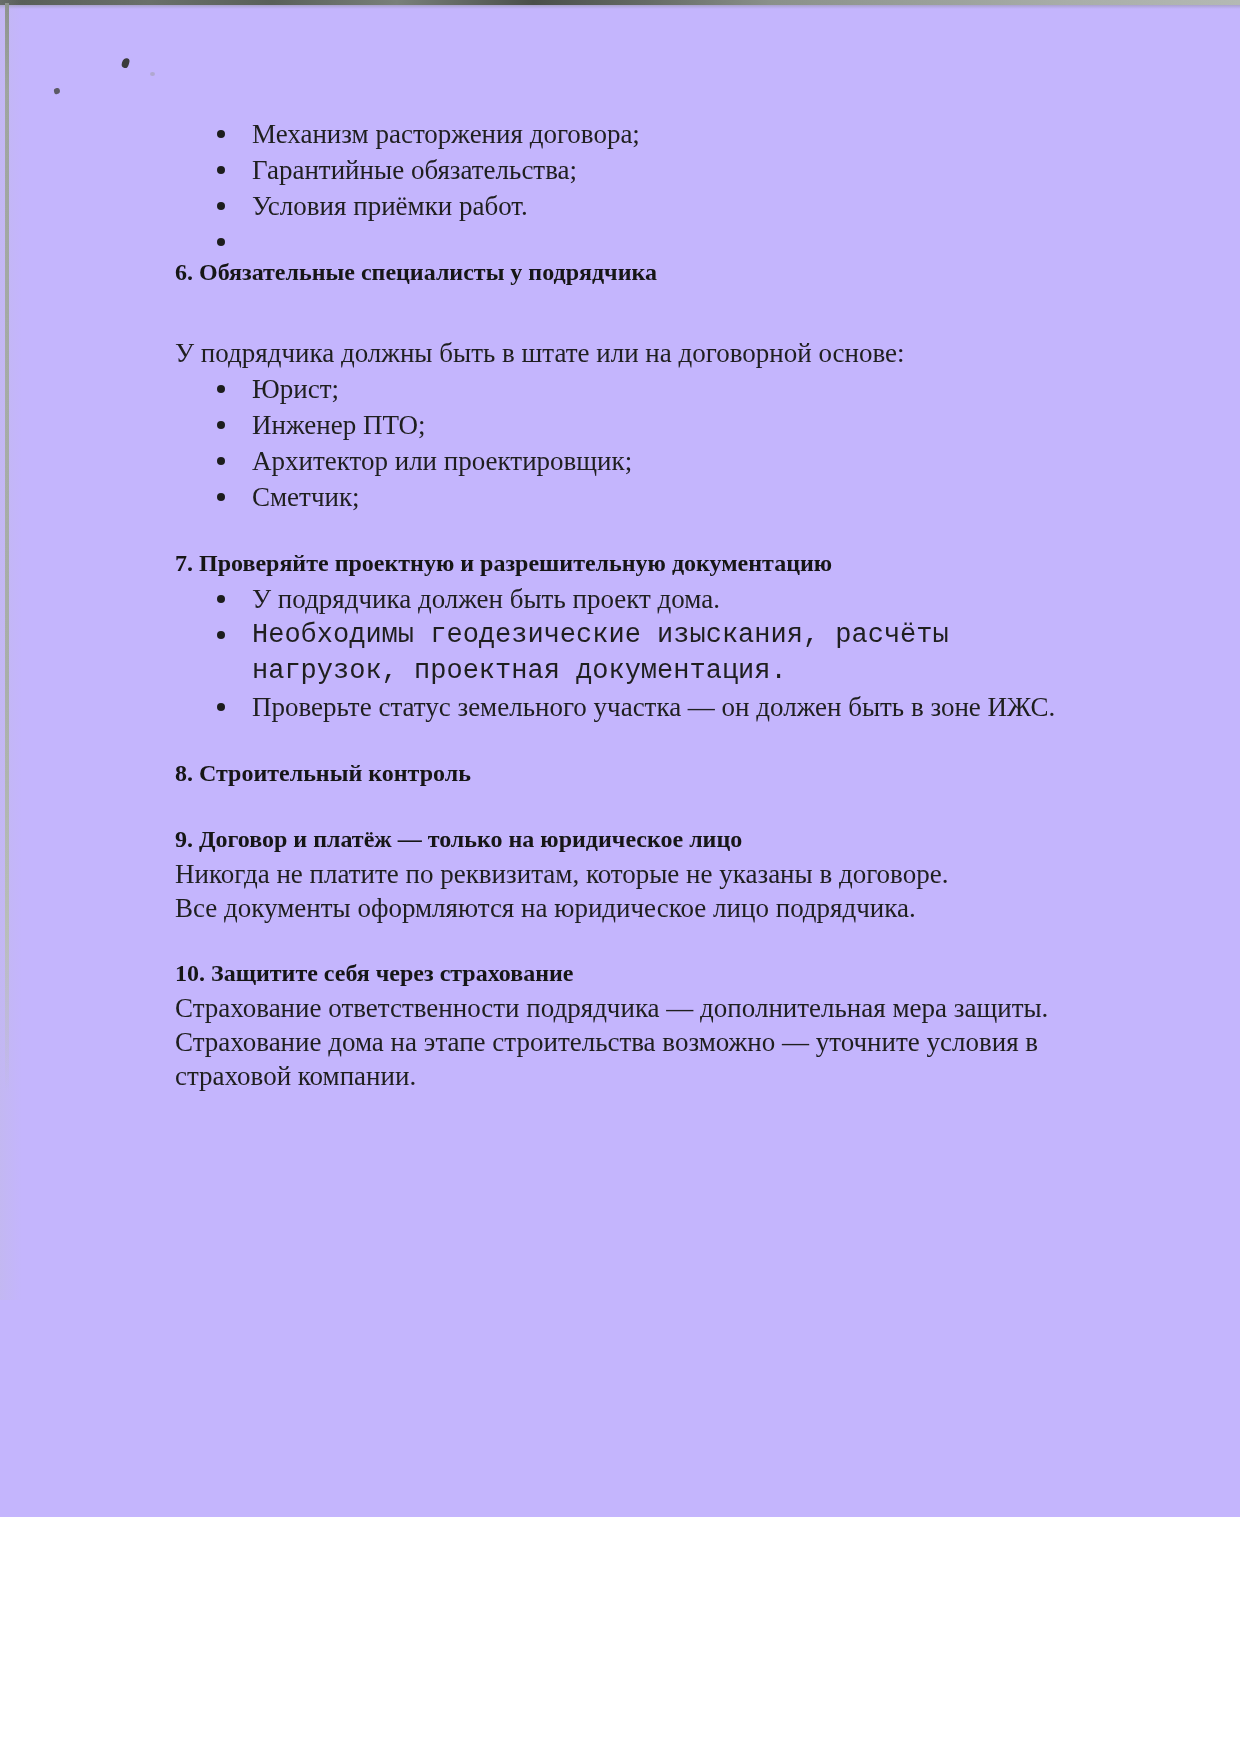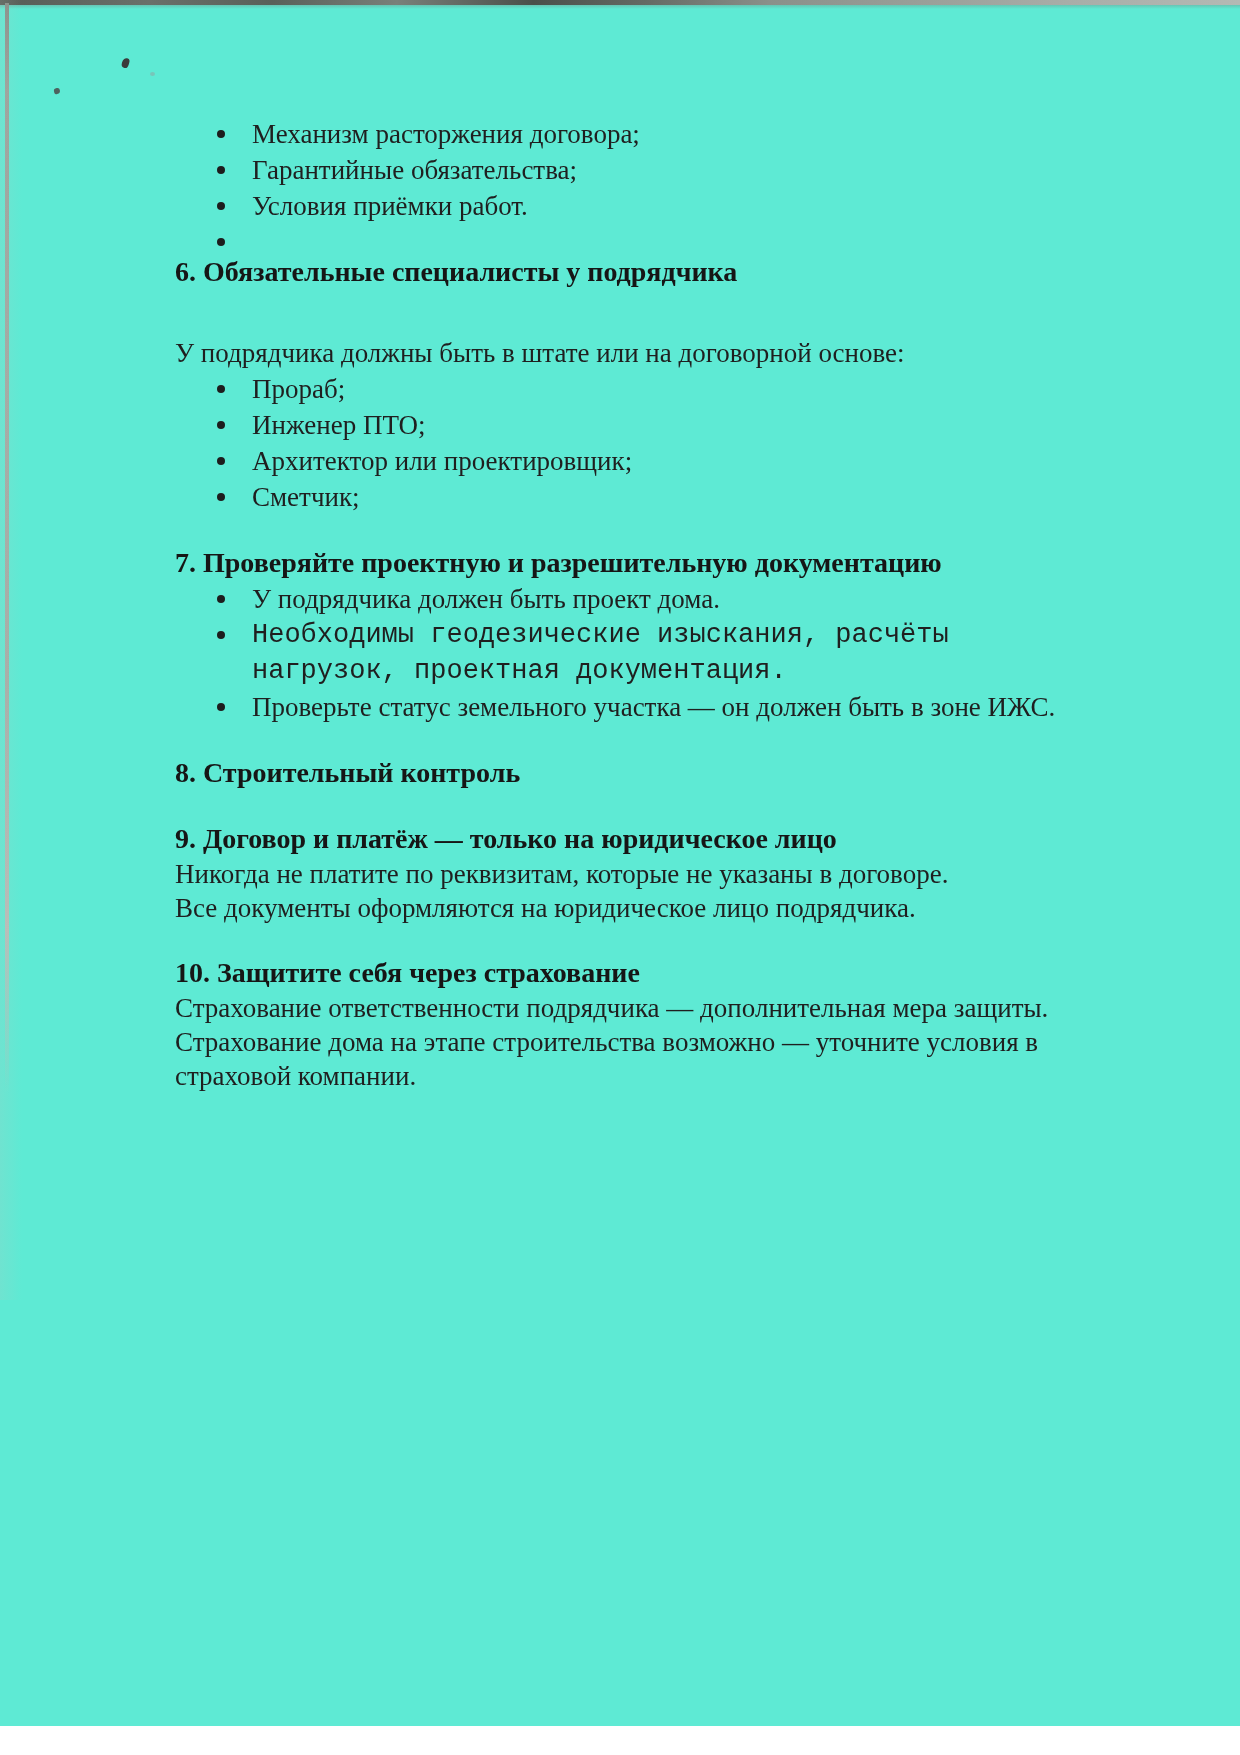--- a/index.html
+++ b/index.html
@@ -7,22 +7,22 @@
     padding: 0;
     width: 1240px;
     height: 1755px;
     background: #ffffff;
     font-family: "Liberation Serif", serif;
   }
   .page {
     position: absolute;
     left: 0; top: 0;
     width: 1240px;
-    height: 1726px;
-    background: #5eead4;
+    height: 1517px;
+    background: #c4b5fd;
     overflow: hidden;
   }
   
   .top-band {
     position: absolute;
     left: 0; top: 0;
     width: 1240px;
     height: 5px;
     background: linear-gradient(90deg,
       #565c56 0%, #6a706a 12%, #596059 22%, #79807a 32%,
@@ -104,21 +104,21 @@
     width: 8px;
     height: 8px;
     background: #1d1d1d;
     border-radius: 50%;
   }
   
   ul.blist li.w-narrow   { max-width: 877px; } 
   ul.blist li.w-medium   { max-width: 907px; font-family: Liberation Mono, monospace; } 
   ul.blist li.w-wide     { max-width: 947px; } 
   h2.sec-heading {
-    font-size: 28px;
+    font-size: 24px;
     line-height: 36px;
     font-weight: bold;
     color: #161616;
     margin: 30px 0 0 0;
     max-width: 940px;
   }
   p.sec-intro {
     margin: 45px 0 0 0;
     line-height: 36px;
     max-width: 920px;
@@ -160,21 +160,21 @@
       <li class="w-narrow">
         <span class="dot"></span>
       </li>
     </ul>
 
     <h2 class="sec-heading">6. Обязательные специалисты у подрядчика</h2>
     <p class="sec-intro">У подрядчика должны быть в штате или на договорной основе:</p>
     <ul class="blist">
       <li>
         <span class="dot"></span>
-        <span>Прораб;</span>
+        <span>Юрист;</span>
       </li>
       <li>
         <span class="dot"></span>
         <span>Инженер ПТО;</span>
       </li>
       <li>
         <span class="dot"></span>
         <span>Архитектор или проектировщик;</span>
       </li>
       <li>

